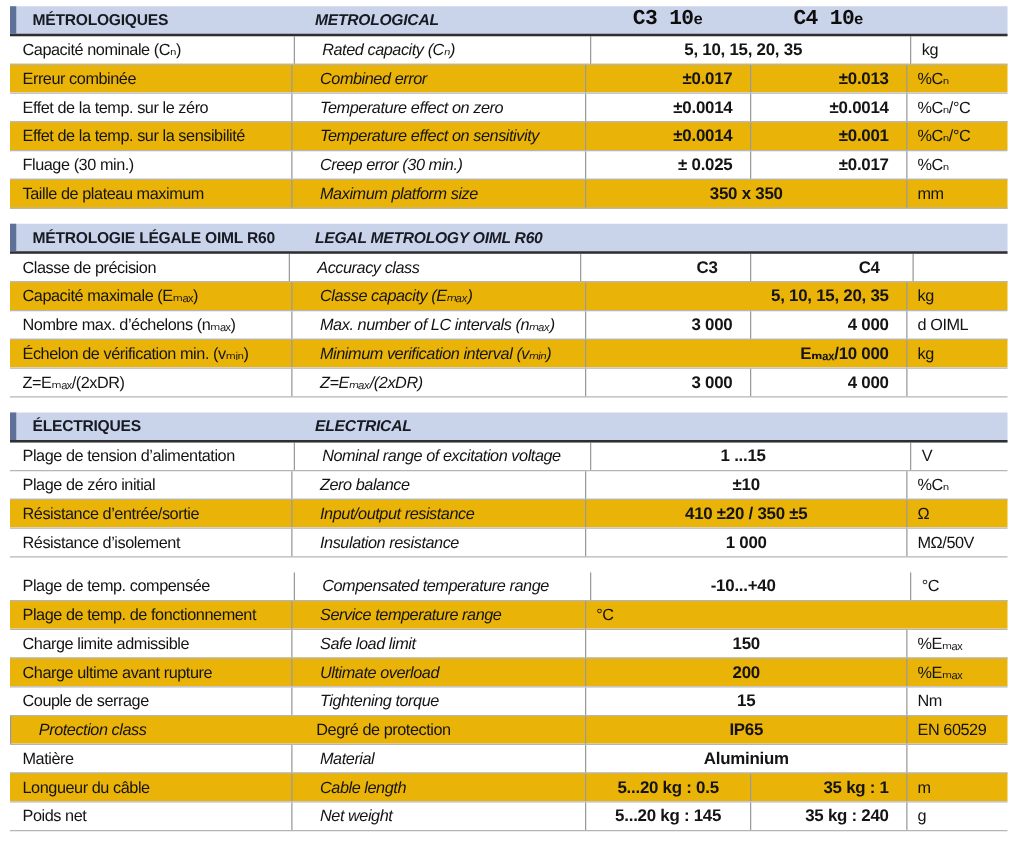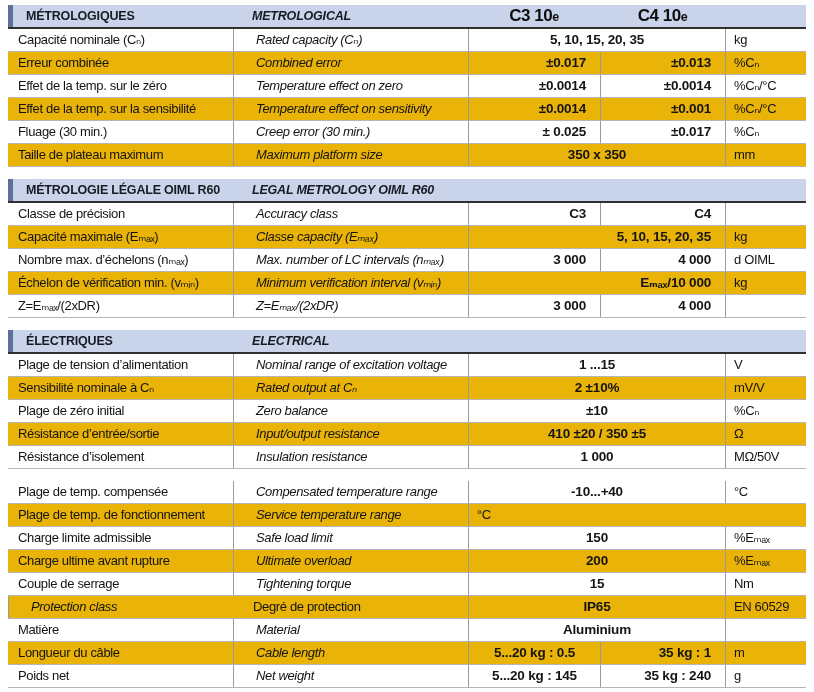--- a/index.html
+++ b/index.html
@@ -17,27 +17,27 @@
   .h-fr{
     position:absolute;left:18px;top:0;line-height:22px;
     font-weight:bold;font-size:12.5px;letter-spacing:-0.2px;color:#171a22;white-space:nowrap;
   }
   .h-en{
     position:absolute;left:244px;top:0;line-height:22px;
     font-weight:bold;font-style:italic;font-size:12.5px;letter-spacing:-0.2px;color:#171a22;white-space:nowrap;
   }
   .h-model{
     position:absolute;top:0;line-height:22px;font-weight:bold;font-size:17px;
-    letter-spacing:-0.5px;text-align:center;color:#0d0d0d;white-space:nowrap;
+    letter-spacing:-0.5px;text-align:center;color:#0d0d0d;white-space:nowrap;font-family:Liberation Mono, monospace;
   }
   .h-c3{left:460px;width:132px;}
   .h-c4{left:592px;width:125px;}
   .small-e{font-size:12.5px;font-weight:bold;}
   .rows .row{display:flex;height:22px;border-top:1px solid #b5b5b5;background:#ffffff;}
-  .rows .row:first-child{border-top:none;}
+  .rows .row:first-child{border-top:none;gap:12px;}
   .rows .row:last-child{border-bottom:1px solid #b5b5b5;}
   .rows .row.alt{background:#eab308;}
   .cell{
     box-sizing:border-box;line-height:21px;font-size:13px;letter-spacing:-0.35px;
     white-space:nowrap;overflow:hidden;
   }
   .cell.fr{width:225px;padding-left:10px;}
   .cell.en{width:235px;padding-left:22px;font-style:italic;border-left:1px solid #9a9a9a;}
   .cell.val{
     border-left:1px solid #9a9a9a;font-weight:bold;font-size:13.5px;
@@ -155,26 +155,20 @@
       <span class="h-fr">ÉLECTRIQUES</span>
       <span class="h-en">ELECTRICAL</span>
     </header>
     <div class="rows">
         <div class="row">
           <div class="cell fr">Plage de tension d’alimentation</div>
           <div class="cell en">Nominal range of excitation voltage</div>
           <div class="cell val merged center">1 ...15</div>
           <div class="cell unit">V</div>
         </div>
-        <div class="row alt">
-          <div class="cell fr">Sensibilité nominale à Cₙ</div>
-          <div class="cell en">Rated output at Cₙ</div>
-          <div class="cell val merged center">2 ±10%</div>
-          <div class="cell unit">mV/V</div>
-        </div>
         <div class="row">
           <div class="cell fr">Plage de zéro initial</div>
           <div class="cell en">Zero balance</div>
           <div class="cell val merged center">±10</div>
           <div class="cell unit">%Cₙ</div>
         </div>
         <div class="row alt">
           <div class="cell fr">Résistance d’entrée/sortie</div>
           <div class="cell en">Input/output resistance</div>
           <div class="cell val merged center">410 ±20 / 350 ±5</div>

